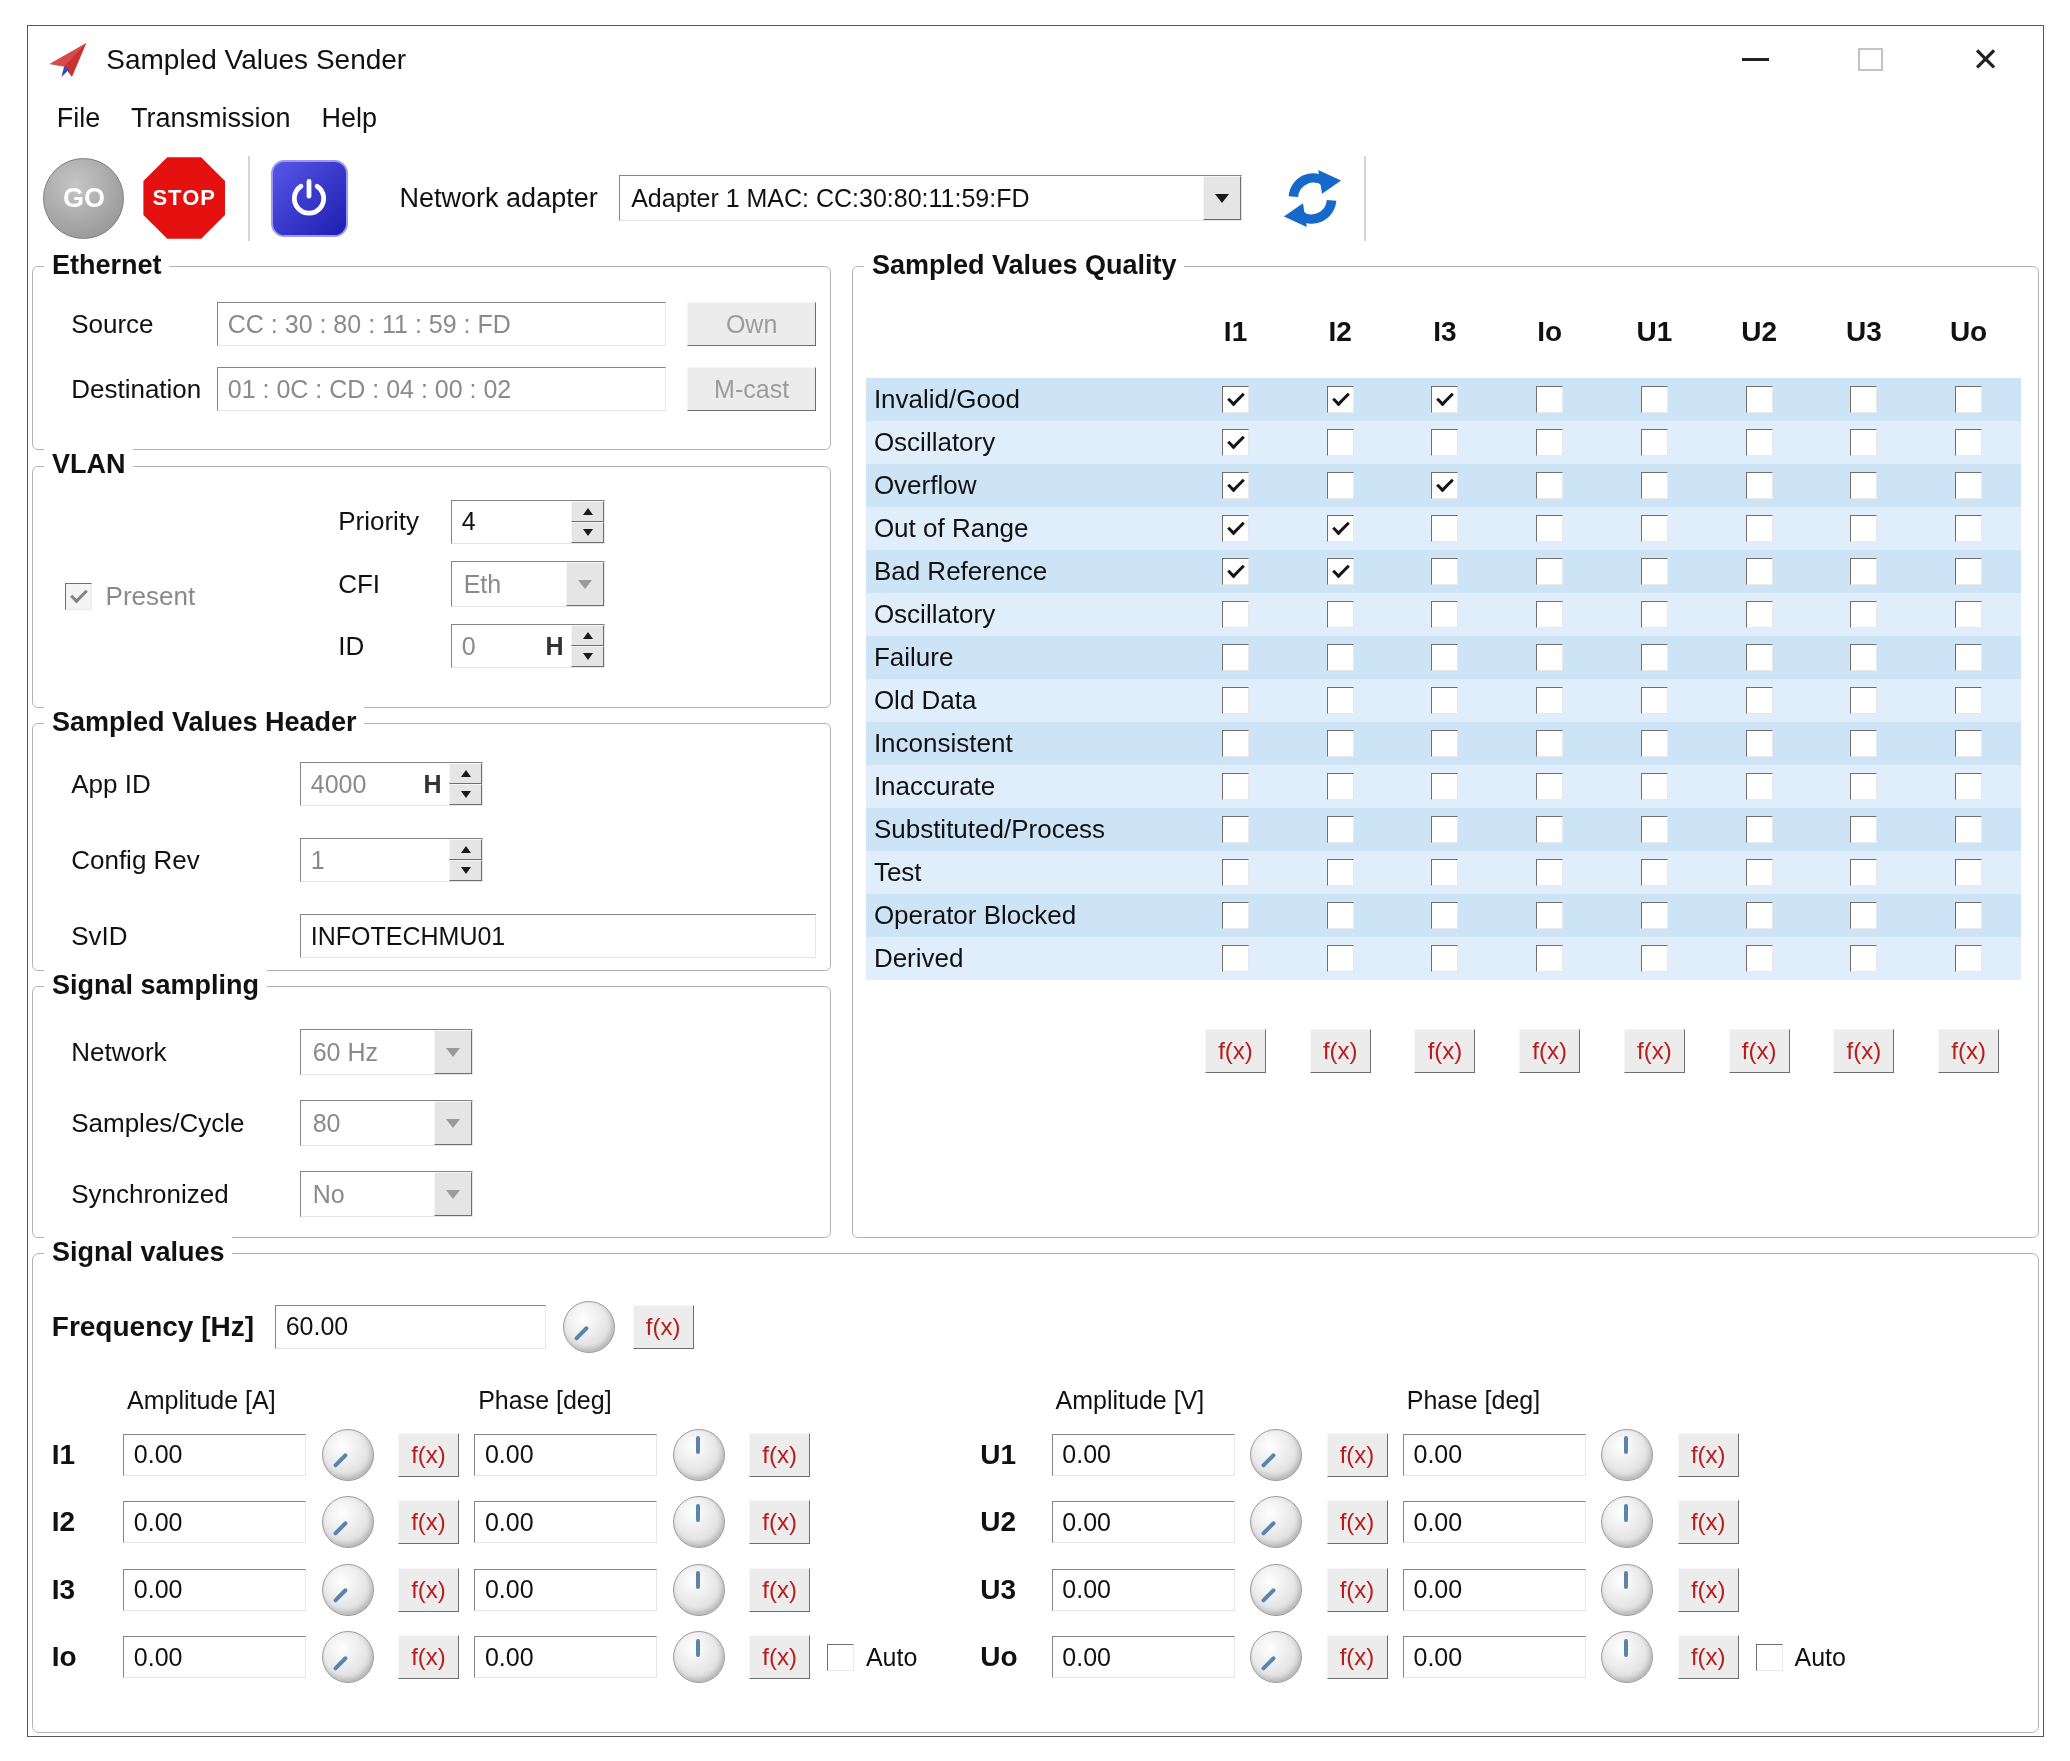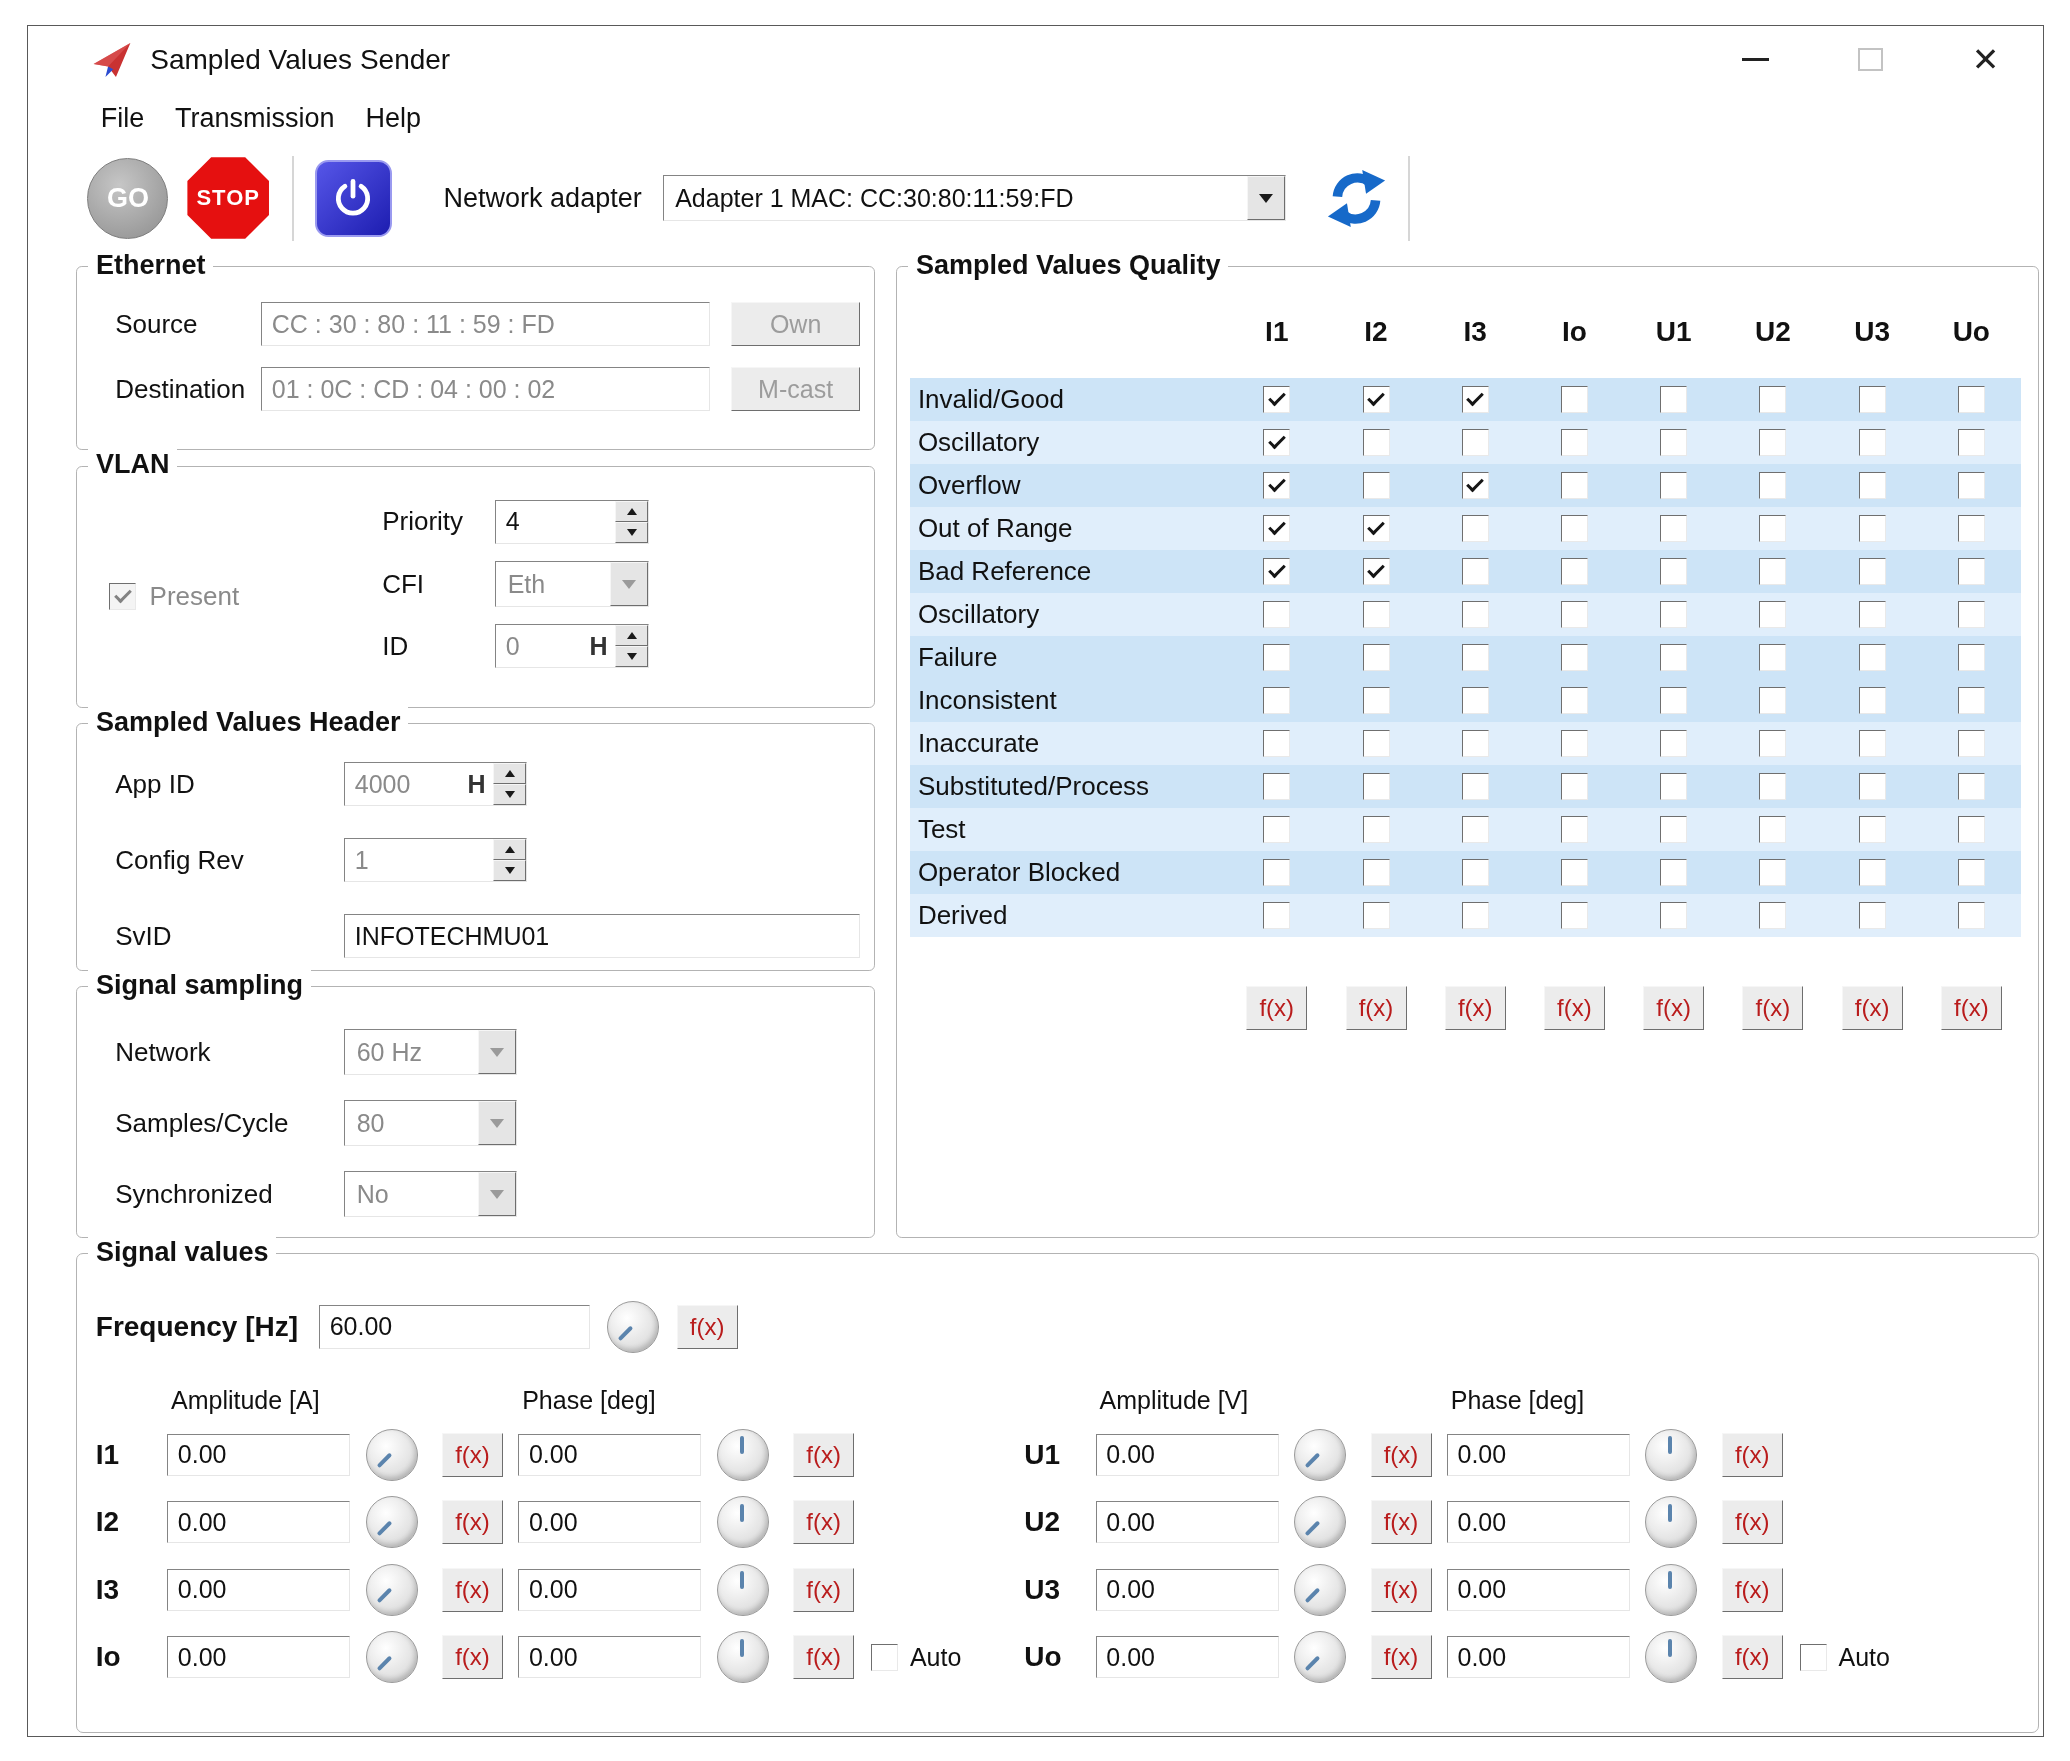--- a/index.html
+++ b/index.html
@@ -1,17 +1,17 @@
 <!DOCTYPE html>
 <html><head>
 <meta charset="utf-8">
 <style>
   *{margin:0;padding:0;box-sizing:border-box;}
   html,body{width:2070px;height:1762px;background:#ffffff;font-family:"Liberation Sans","DejaVu Sans",sans-serif;color:#111;overflow:hidden;}
-  .window{position:absolute;left:27px;top:25px;width:2017px;height:1712px;border:1.9px solid #595959;background:#fff;display:flex;flex-direction:column;padding-left:44px;}
+  .window{position:absolute;left:27px;top:25px;width:2017px;height:1712px;border:1.9px solid #595959;background:#fff;display:flex;flex-direction:column;}
 
   
   .titlebar{height:67px;flex:0 0 auto;display:flex;align-items:center;padding-left:19px;}
   .app-icon{width:42px;height:42px;margin-right:17.3px;flex:0 0 auto;}
   .title{font-size:28px;}
   .win-controls{margin-left:auto;display:flex;height:100%;}
   .win-btn{width:115px;height:100%;display:flex;align-items:center;justify-content:center;}
   .min-glyph{width:27px;height:2.9px;background:#222;}
   .max-glyph{width:25px;height:23px;border:2.9px solid #c3c3c3;}
   .close-glyph{font-size:33px;color:#222;line-height:1;}
@@ -506,20 +506,47 @@
               <div class="q-cell">
                 <span class="cb"></span>
               </div>
               <div class="q-cell">
                 <span class="cb"></span>
               </div>
               <div class="q-cell">
                 <span class="cb"></span>
               </div>
             </div>
+            <div class="q-row alt">
+              <div class="q-label">Old Data</div>
+              <div class="q-cell">
+                <span class="cb"></span>
+              </div>
+              <div class="q-cell">
+                <span class="cb"></span>
+              </div>
+              <div class="q-cell">
+                <span class="cb"></span>
+              </div>
+              <div class="q-cell">
+                <span class="cb"></span>
+              </div>
+              <div class="q-cell">
+                <span class="cb"></span>
+              </div>
+              <div class="q-cell">
+                <span class="cb"></span>
+              </div>
+              <div class="q-cell">
+                <span class="cb"></span>
+              </div>
+              <div class="q-cell">
+                <span class="cb"></span>
+              </div>
+            </div>
             <div class="q-row">
               <div class="q-label">Inconsistent</div>
               <div class="q-cell">
                 <span class="cb"></span>
               </div>
               <div class="q-cell">
                 <span class="cb"></span>
               </div>
               <div class="q-cell">
                 <span class="cb"></span>

